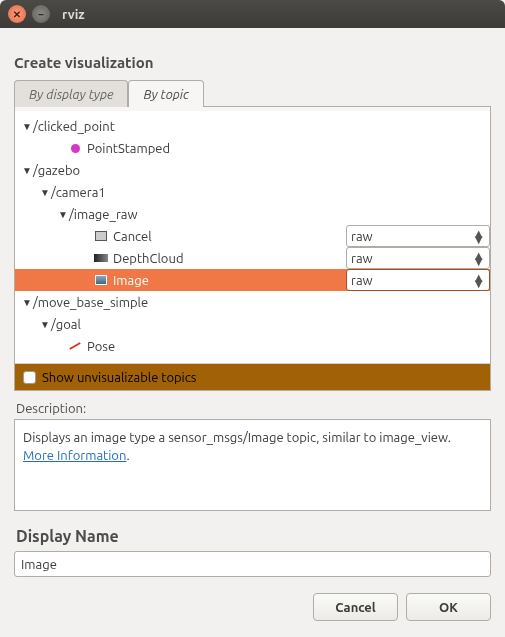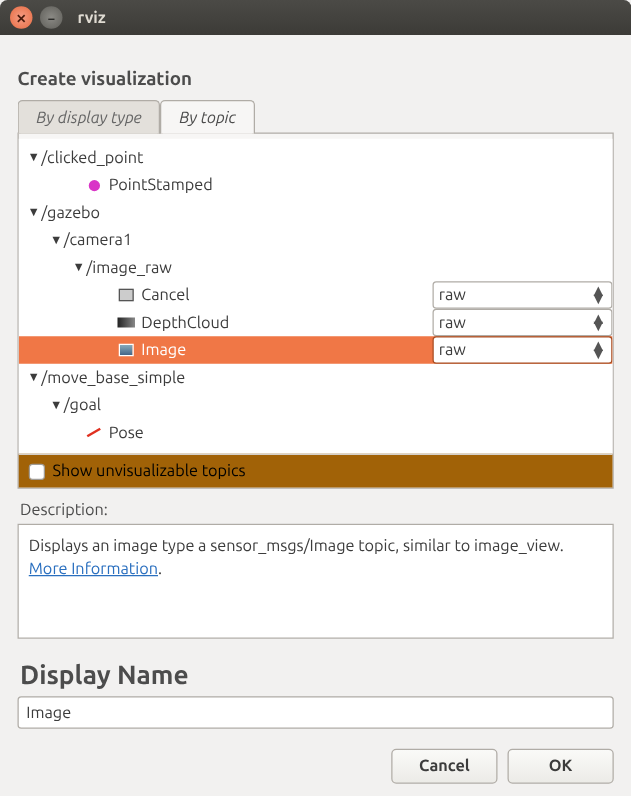--- a/index.html
+++ b/index.html
@@ -26,21 +26,21 @@
   .label { flex:0 0 auto; }
   .dd { margin-left:auto; margin-right:0; }
   .dd .ddwrap { width:144px; height:22px; border:1px solid #b0aca6; background:#fff; display:flex; align-items:center; padding:0 4px; justify-content:space-between; border-radius:3px; }
   .row.sel .ddwrap { border-color:#a84d22; }
   .spin { display:flex; flex-direction:column; font-size:7px; line-height:6px; color:#555; margin-left:4px; }
   .bottombar { border-top:1px solid #d4d0ca; padding:6px 8px; display:flex; align-items:center; gap:6px; background:#a16207; }
   .chk { width:13px; height:13px; border:1px solid #a09c96; border-radius:3px; background:#fff; }
   .section-label { color:#4c4c4c; margin:10px 2px 4px 2px; }
   .desc-box { border:1px solid #b0aca6; background:#fff; padding:8px; height:92px; color:#3c3c3c; line-height:1.4; }
   .link { color:#2a6fbf; text-decoration:underline; }
-  .name-label { font-size:21px; font-weight:bold; color:#4c4c4c; margin:16px 2px 6px 2px; }
+  .name-label { font-size:16px; font-weight:bold; color:#4c4c4c; margin:16px 2px 6px 2px; }
   .name-input { width:100%; border:1px solid #b0aca6; background:#fff; padding:5px 6px; color:#3c3c3c; border-radius:3px; }
   .btnrow { display:flex; justify-content:flex-end; gap:8px; margin-top:16px; }
   .btn { width:85px; height:28px; border:1px solid #b0aca6; background:linear-gradient(#fafaf8,#ecebe7); border-radius:4px; color:#3c3c3c; display:flex; align-items:center; justify-content:center; cursor:pointer;font-weight:bold; }
   .icon-point { width:9px;height:9px;border-radius:5px;background:#d935c7;display:inline-block; }
   .icon-cam { width:12px;height:10px;border:1px solid #555;background:#ccc;display:inline-block;position:relative; }
   .icon-depth { width:14px;height:8px;background:linear-gradient(90deg,#222,#888);display:inline-block; }
   .icon-img { width:12px;height:10px;border:1px solid #fff;background:linear-gradient(#8ab,#468);display:inline-block; }
   .row:not(.sel) .icon-img { border-color:#555; background:linear-gradient(#9bc,#579); }
   .icon-pose { width:12px;height:2px;background:#e03020;display:inline-block;transform:rotate(-30deg); }
 </style>

